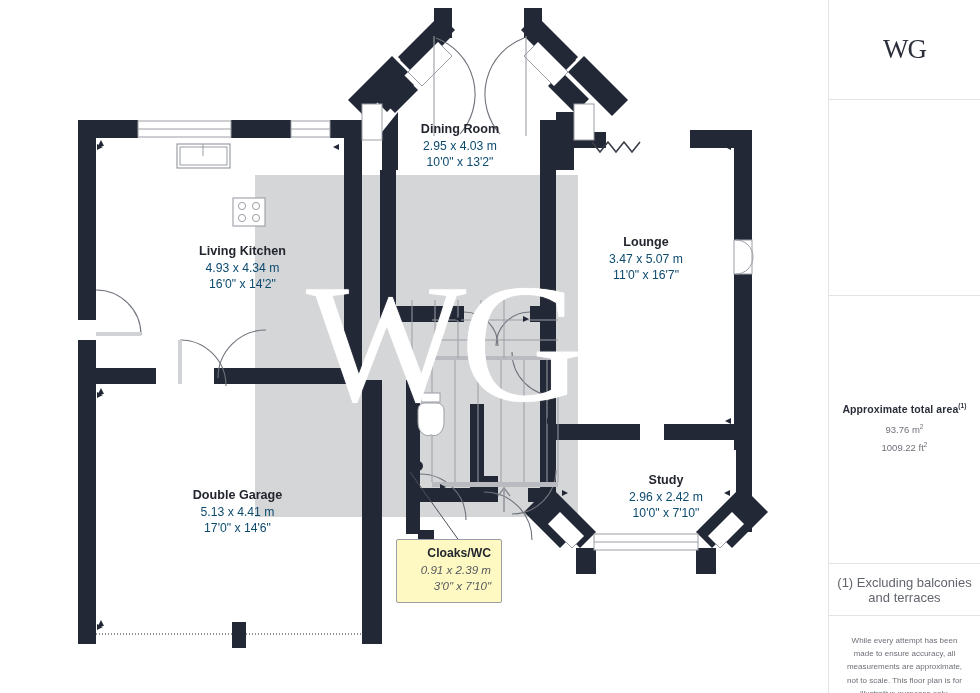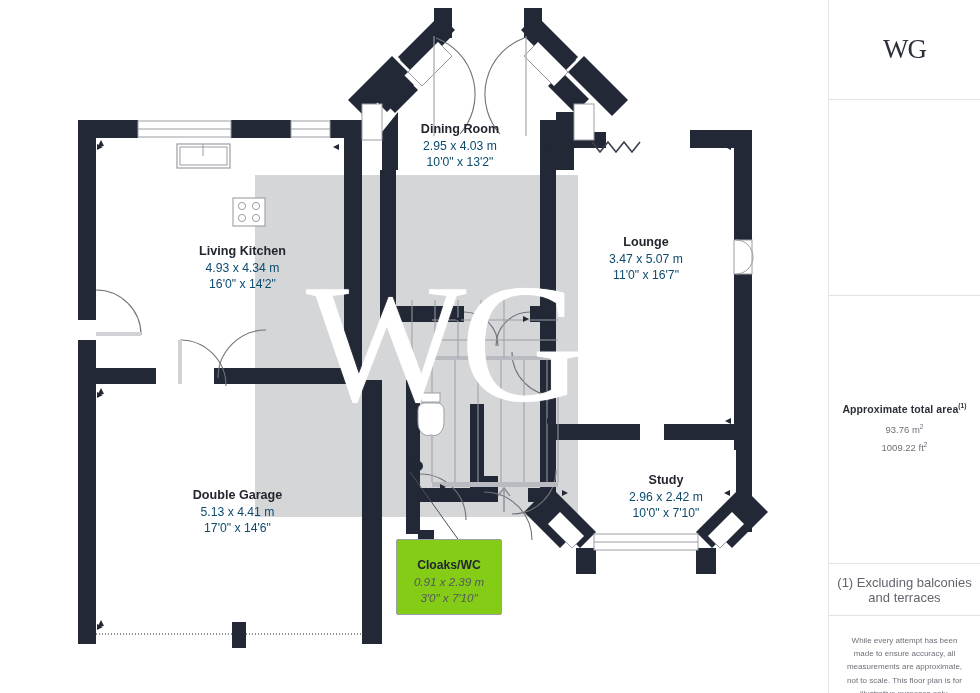--- a/index.html
+++ b/index.html
@@ -37,22 +37,22 @@
 
   .floor-label{position:absolute;left:0;top:668px;width:828px;text-align:center;
                font-size:9.5px;font-weight:700;color:#2b2f3a;}
 
   
   .room{position:absolute;text-align:center;pointer-events:none;}
   .room .rname{font-size:12.6px;font-weight:700;color:#23262f;line-height:1.35;
                white-space:nowrap;}
   .room .rdim{font-size:12.2px;color:#0c4a6e;line-height:1.35;white-space:nowrap;}
 
-  .cloaks-box{position:absolute;border:1px solid #9b9ea5;background:#84cc16;
-              border-radius:2px;padding:17px 10px 7px;text-align:center;}
+  .cloaks-box{position:absolute;border:1px solid #9b9ea5;background:#fef9c3;
+              border-radius:2px;padding:5px 10px 7px;text-align:right;}
   .cloaks-box .rname{font-size:12.2px;font-weight:700;color:#23262f;line-height:1.4;}
   .cloaks-box .rdim{font-size:11.6px;color:#55585f;line-height:1.4;font-style:italic;}
 
   .wm{position:absolute;font-family:"Liberation Serif",serif;color:#ffffff;
       font-size:170px;line-height:1;letter-spacing:-6px;pointer-events:none;
       text-shadow:0 0 1px rgba(255,255,255,.9);}
 </style>
 </head>
 <body>
 

